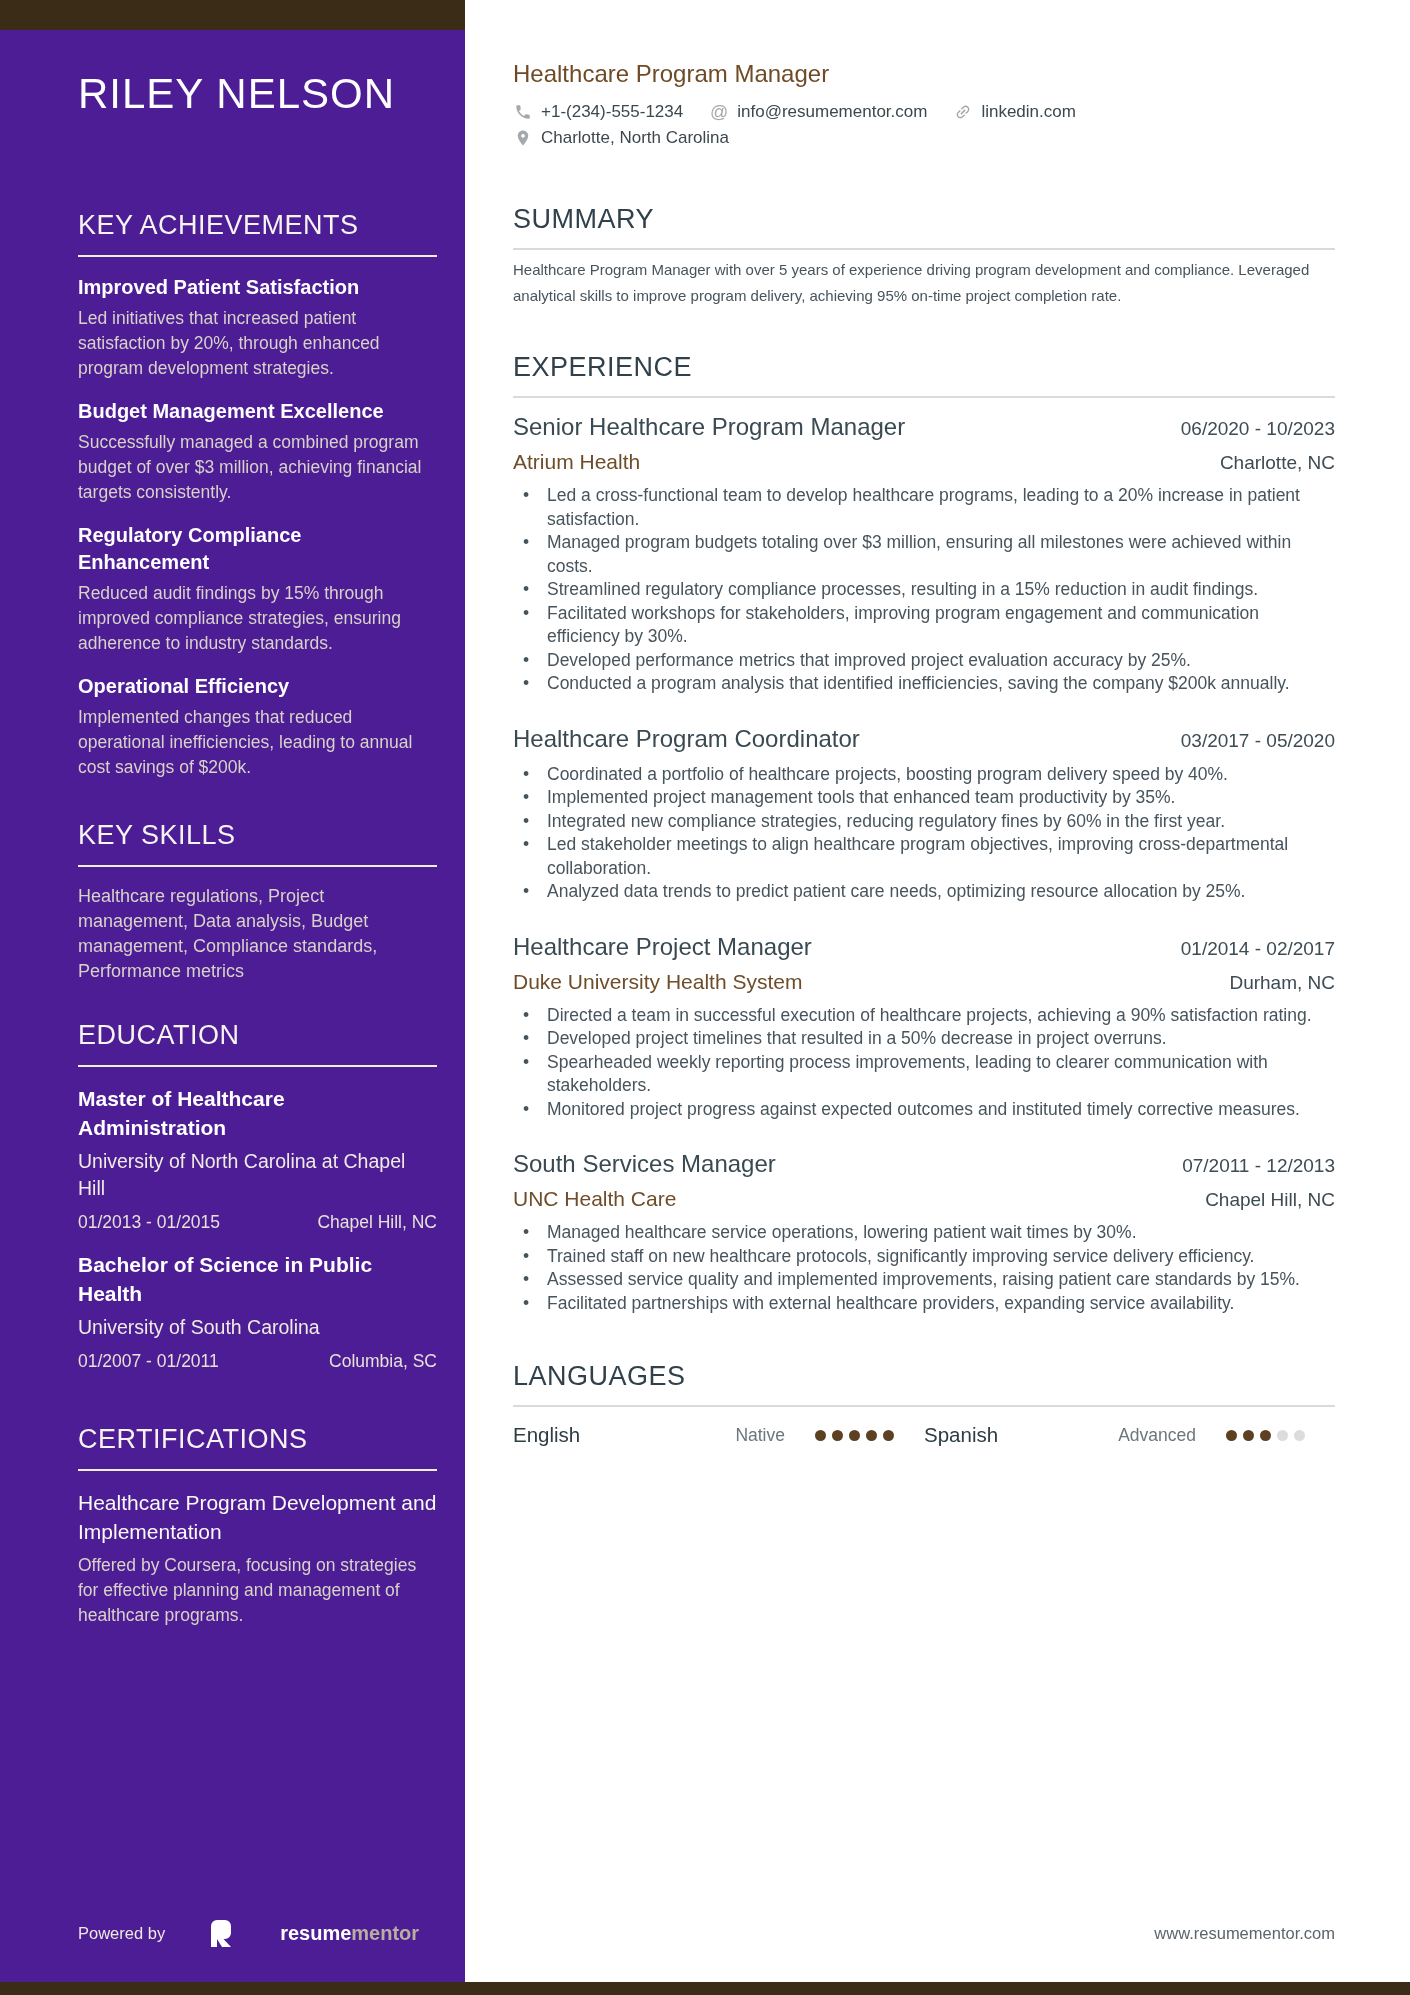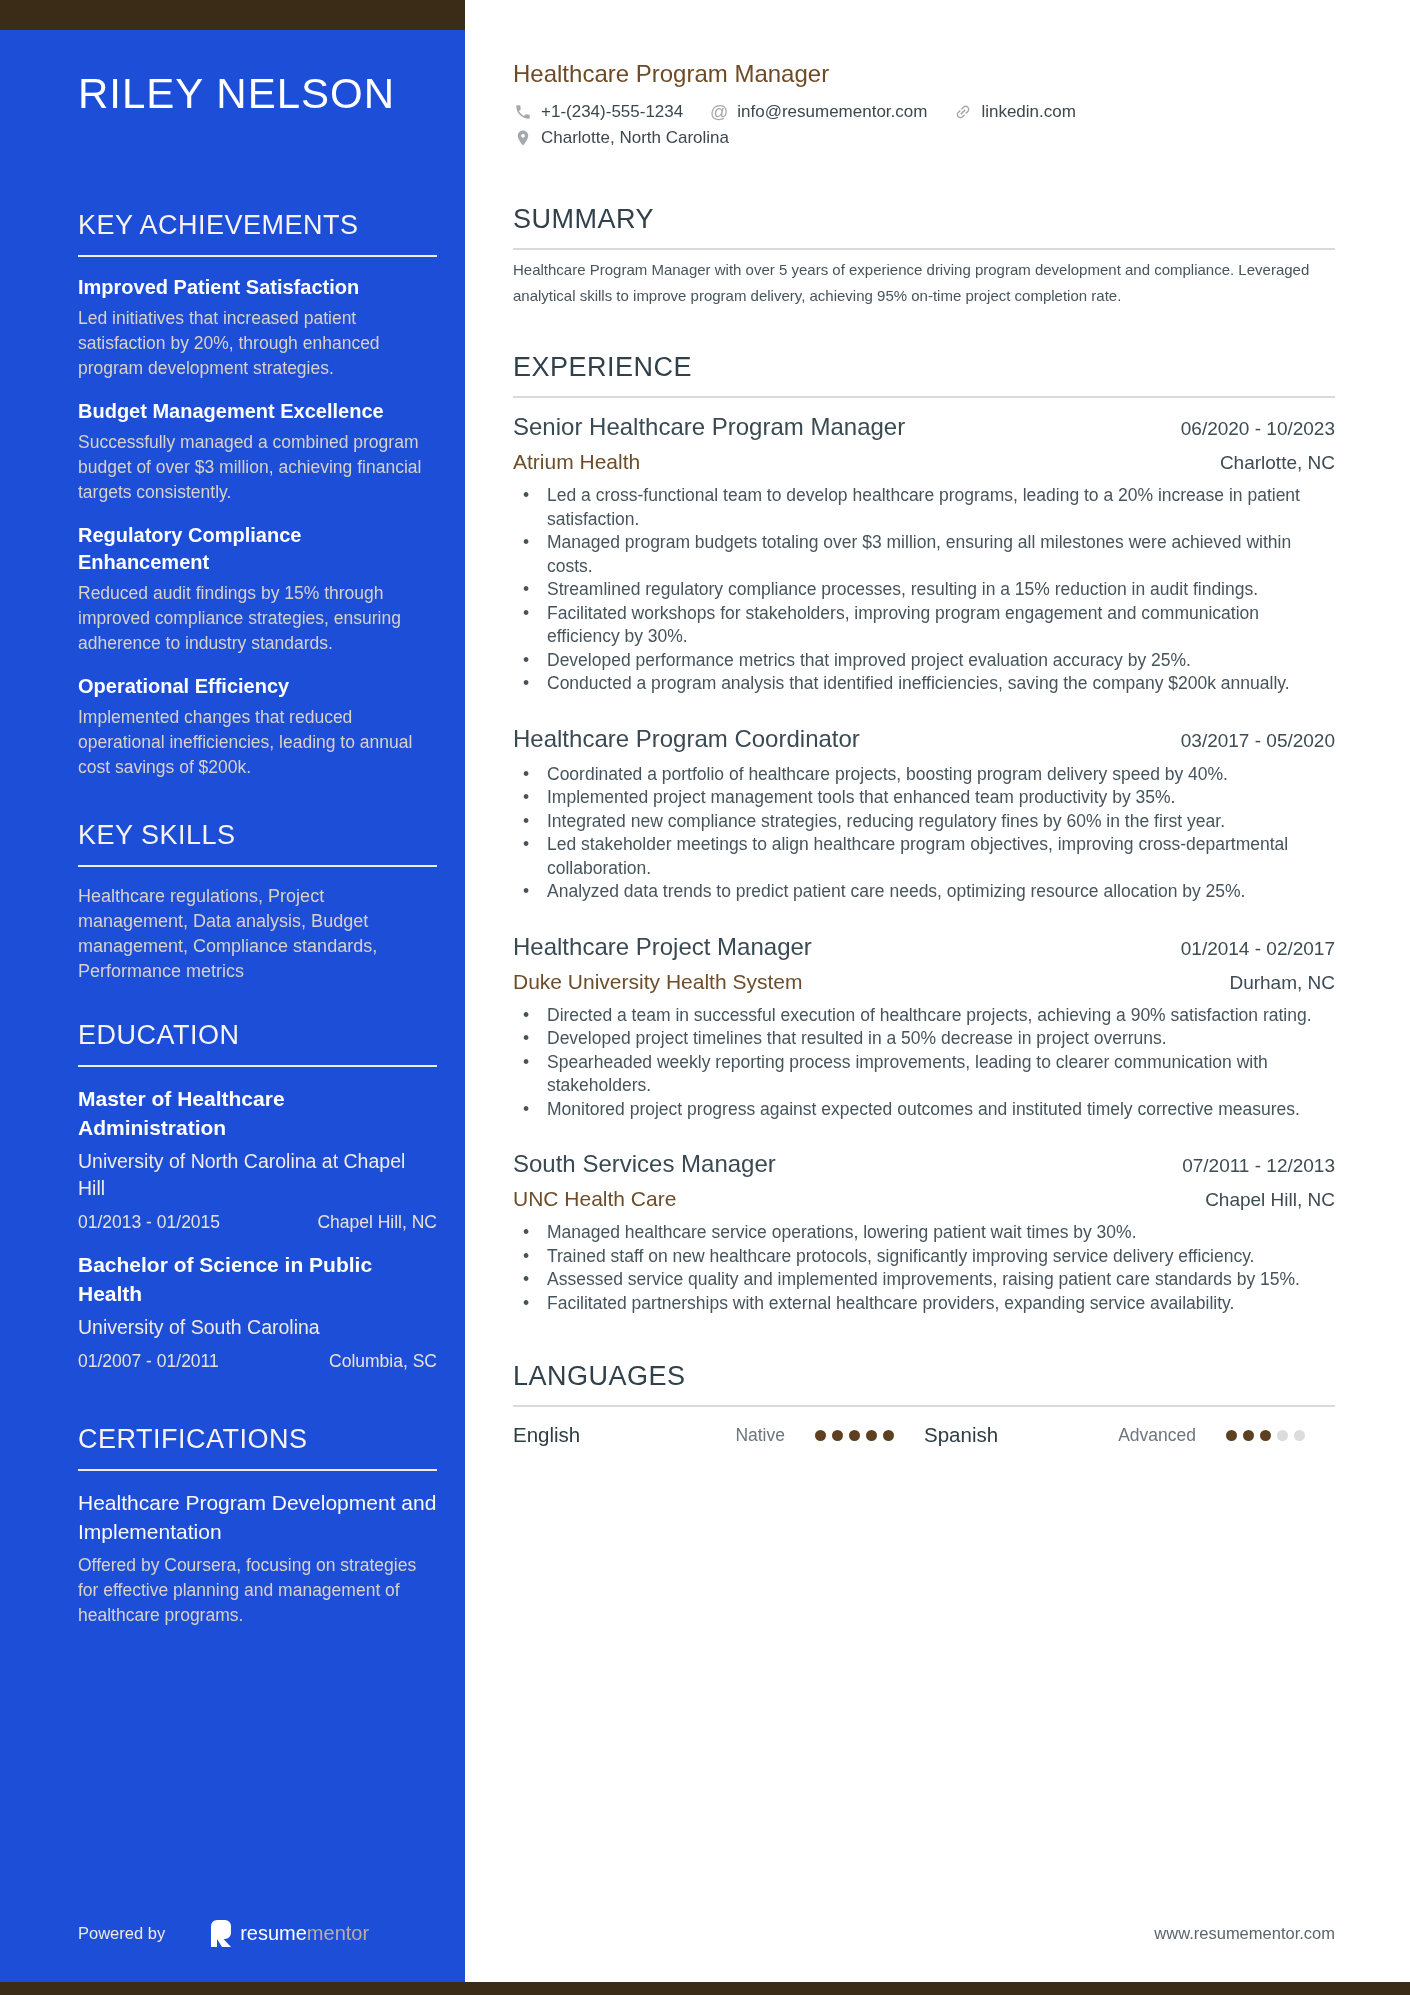--- a/index.html
+++ b/index.html
@@ -6,21 +6,21 @@
   html,body { background:#ffffff; }
   body { font-family:"Liberation Sans","DejaVu Sans",sans-serif; }
   .page {
     position:relative; width:1410px; height:1995px;
     display:flex; background:#ffffff; overflow:hidden;
   }
 
   
   .sidebar {
     position:relative; width:465px; flex:0 0 465px;
-    background:#1d4ed8; color:#ffffff;
+    background:#4c1d95; color:#ffffff;
     padding:62px 28px 0 78px;
   }
   .sidebar-topbar {
     position:absolute; top:0; left:0; width:465px; height:30px;
     background:#3b2c17;
   }
   .bottombar {
     position:absolute; bottom:0; left:0; width:1410px; height:13px;
     background:#3b2c17; z-index:5;
   }
@@ -49,21 +49,21 @@
   .cert-title { font-size:21px; font-weight:400; color:#fbf9f6; line-height:29px; margin-top:17px; }
   .cert-text  { font-size:17.5px; color:#d9d2c8; line-height:25px; margin-top:7px; }
 
   .sidebar-footer {
     position:absolute; bottom:48px; left:78px; right:28px;
     display:flex; align-items:center;
   }
   .powered-by { font-size:16.5px; color:#efe9e1; }
   .logo-wrap { display:flex; align-items:center; margin-left:44px; }
   .logo-icon { width:24px; height:27px; margin-right:7px; }
-  .logo-text { font-size:20px; font-weight:400; }
+  .logo-text { font-size:20px; font-weight:700;margin-left:40px; }
   .logo-text .bold-part { color:#ffffff; }
   .logo-text .light-part { color:#b9ae9f; }
 
   
   .main {
     position:relative; flex:1 1 auto;
     padding:58px 75px 0 48px; color:#47545c;
   }
   .job-header-title {
     font-size:24px; font-weight:500; color:#6e4b26; line-height:31px;

